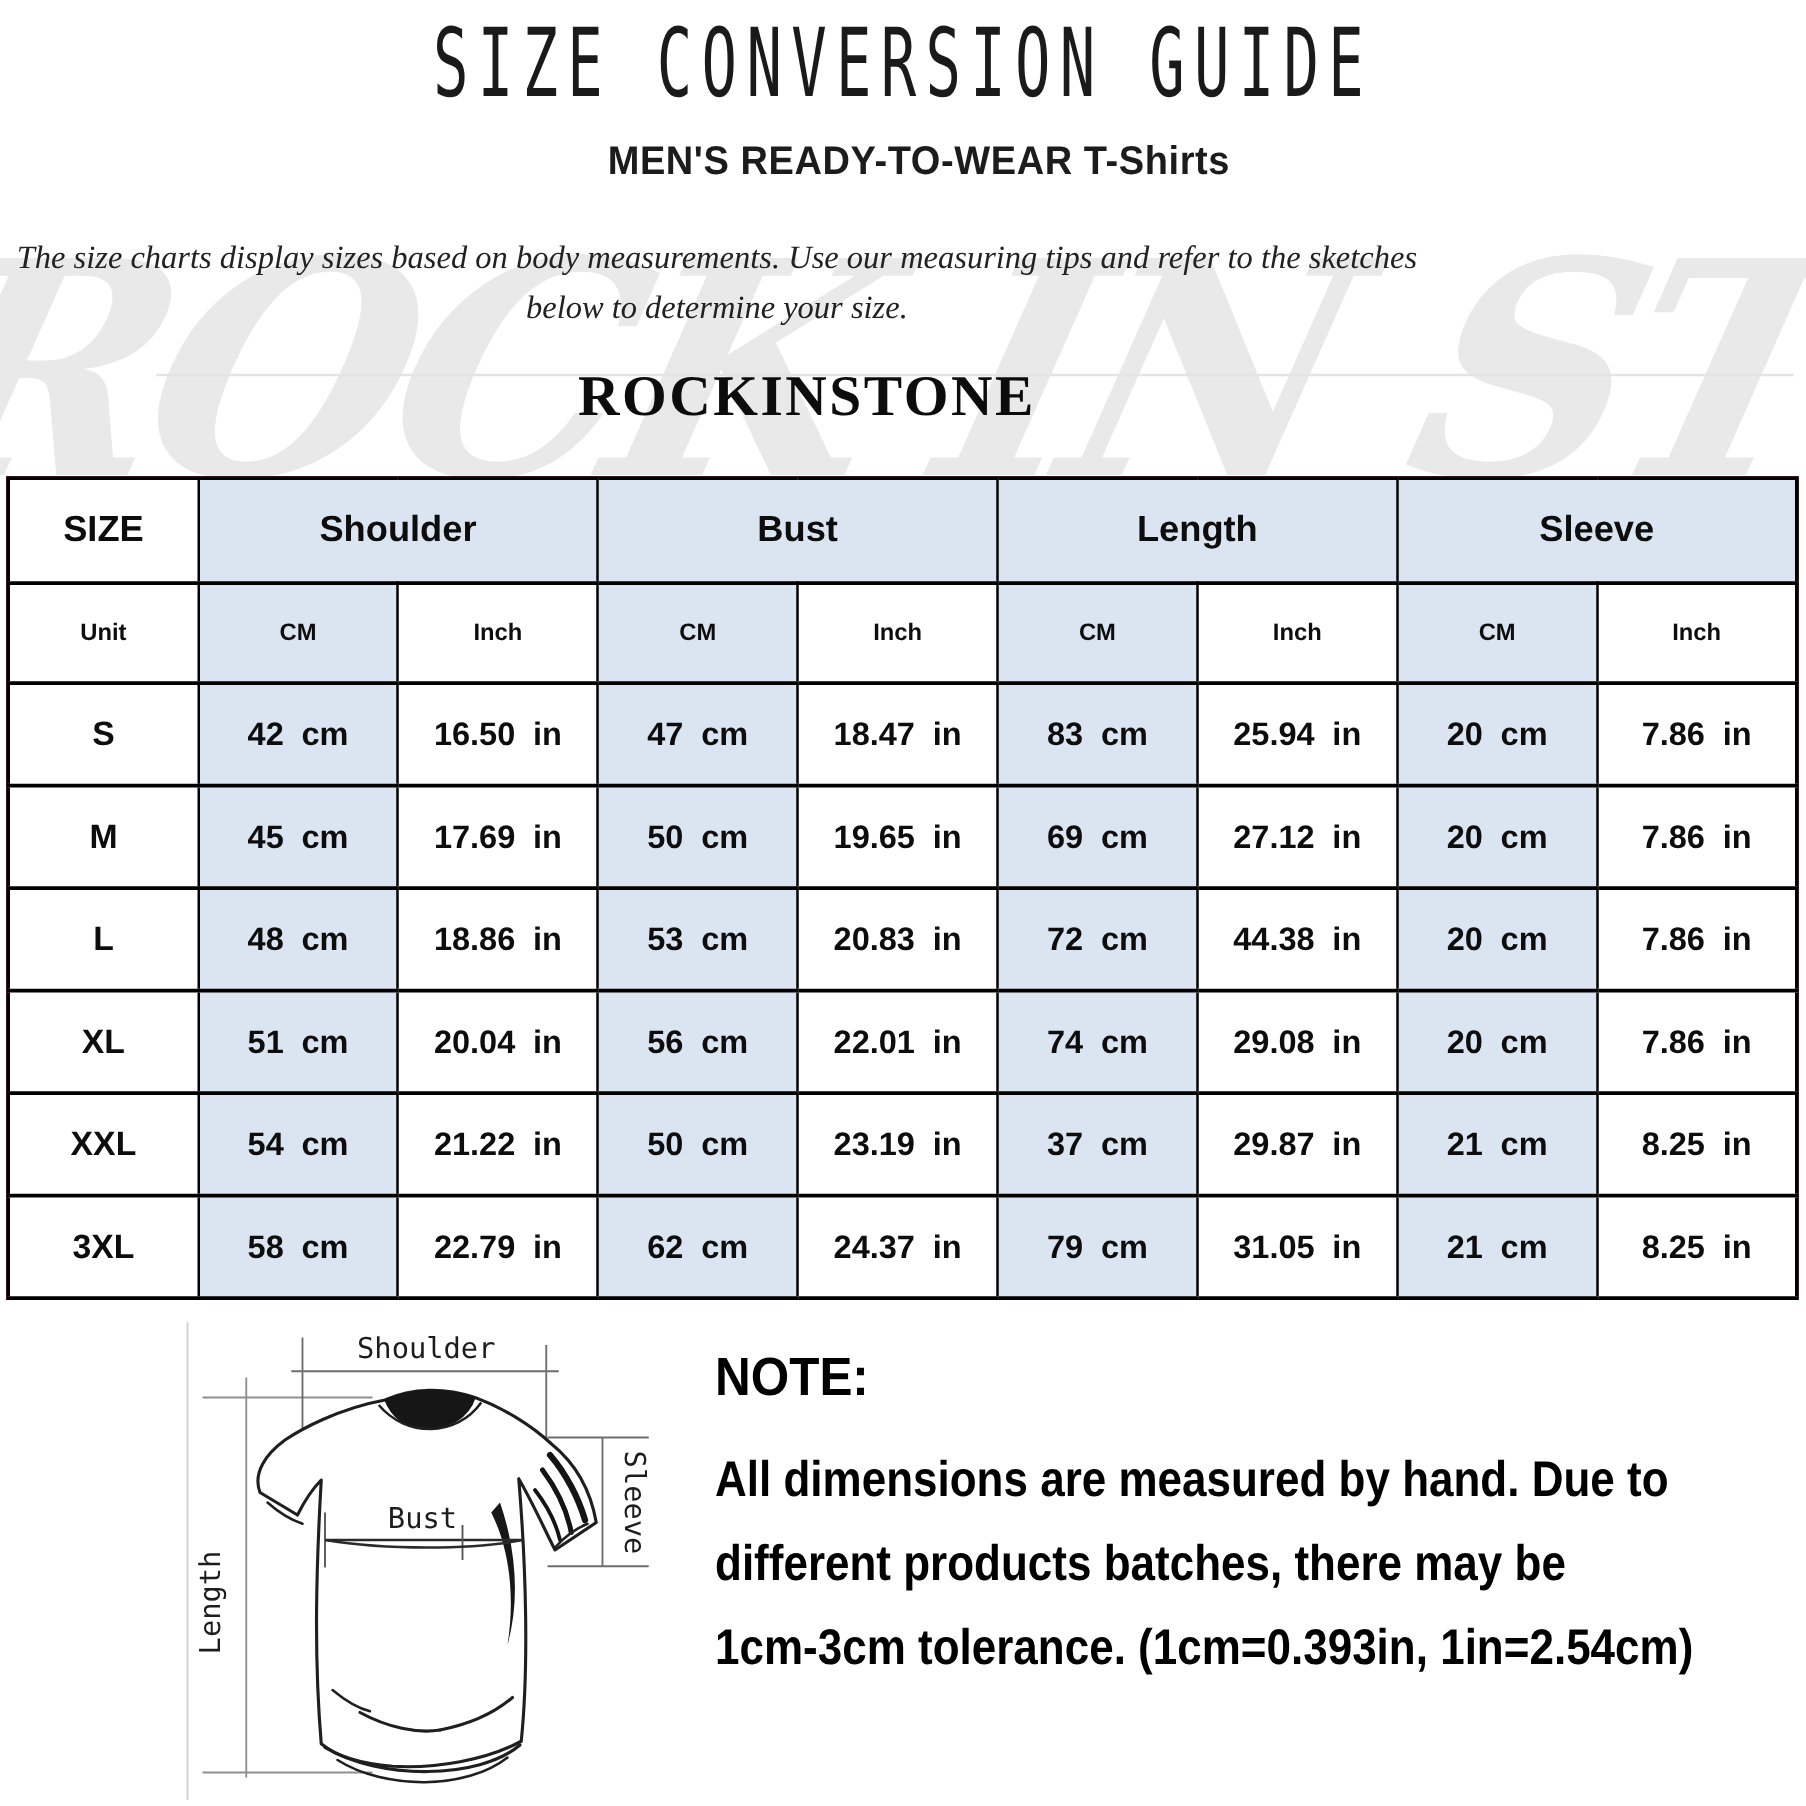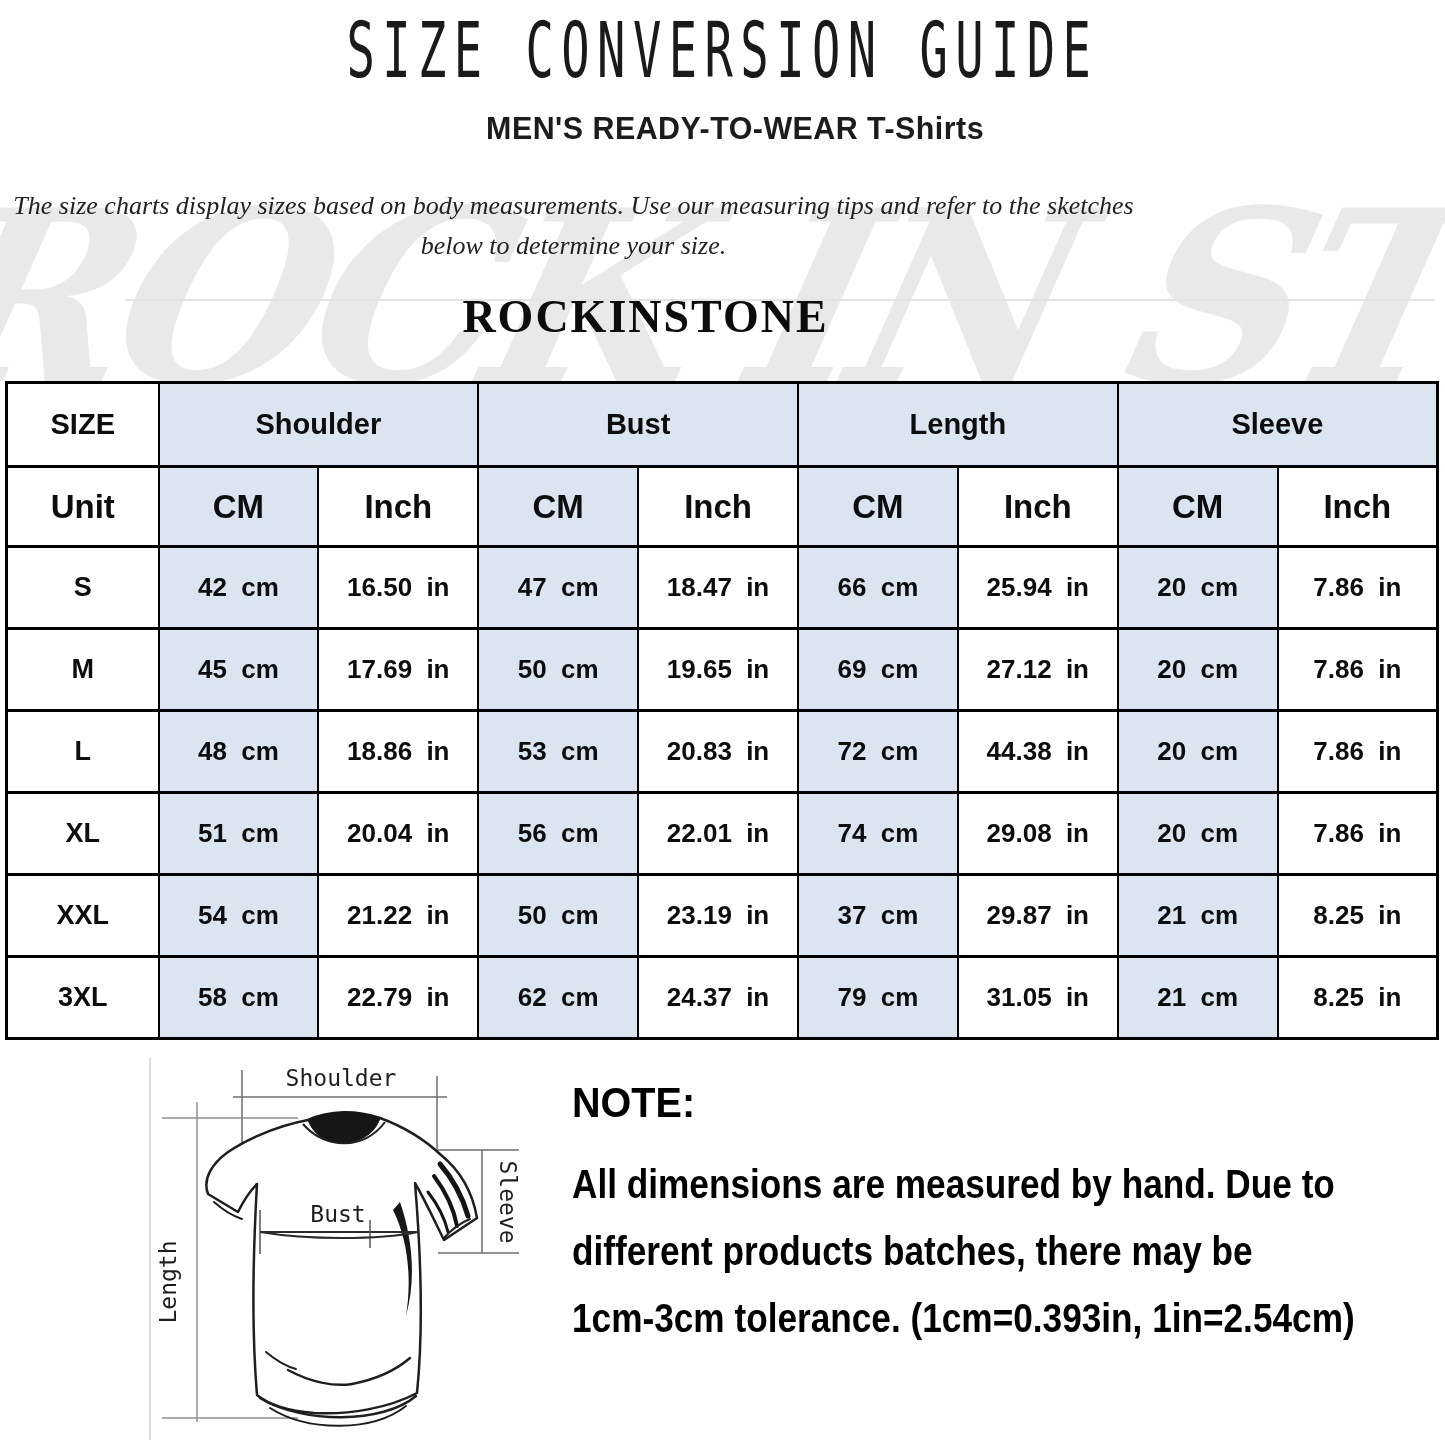--- a/index.html
+++ b/index.html
@@ -54,21 +54,21 @@
     border:3px solid #000;
   }
   .size-table td,.size-table th{
     border-left:2px solid #000;border-right:2px solid #000;
     border-top:3px solid #000;border-bottom:3px solid #000;
     text-align:center;vertical-align:middle;
     color:#0d0d0d;background:#fff;padding:0;
   }
   .size-table .blue{background:var(--cell-blue,#dbe5f1);}
   .size-table .group-row th{height:84px;font-size:29px;font-weight:bold;}
-  .size-table .unit-row th{height:80px;font-size:33px;font-weight:bold;margin-top:36px;}
+  .size-table .unit-row th{height:80px;font-size:19px;font-weight:bold;margin-top:36px;}
   .size-table tbody tr{height:82px;}
   .size-table tbody td{font-size:26px;font-weight:bold;word-spacing:7px;}
   .size-table tbody td.size-col{word-spacing:normal;font-size:27px;}
 
   
   .diagram{position:absolute;left:138px;top:1052px;z-index:2;}
   .diagram text{
     font-family:"DejaVu Sans Mono",monospace;font-size:23px;fill:#1d1d1d;
   }
   .note-block{position:absolute;left:572px;top:1078px;width:870px;z-index:2;}
@@ -131,21 +131,21 @@
       <th data-name="inch-header-cell">Inch</th>
     </tr>
   </thead>
   <tbody data-name="size-table-body">
       <tr data-name="table-row">
         <td class="size-col" data-name="size-label-cell">S</td>
         <td class="blue" data-name="cm-value-cell">42 cm</td>
         <td data-name="inch-value-cell">16.50 in</td>
         <td class="blue" data-name="cm-value-cell">47 cm</td>
         <td data-name="inch-value-cell">18.47 in</td>
-        <td class="blue" data-name="cm-value-cell">66 cm</td>
+        <td class="blue" data-name="cm-value-cell">83 cm</td>
         <td data-name="inch-value-cell">25.94 in</td>
         <td class="blue" data-name="cm-value-cell">20 cm</td>
         <td data-name="inch-value-cell">7.86 in</td>
       </tr>
       <tr data-name="table-row">
         <td class="size-col" data-name="size-label-cell">M</td>
         <td class="blue" data-name="cm-value-cell">45 cm</td>
         <td data-name="inch-value-cell">17.69 in</td>
         <td class="blue" data-name="cm-value-cell">50 cm</td>
         <td data-name="inch-value-cell">19.65 in</td>

